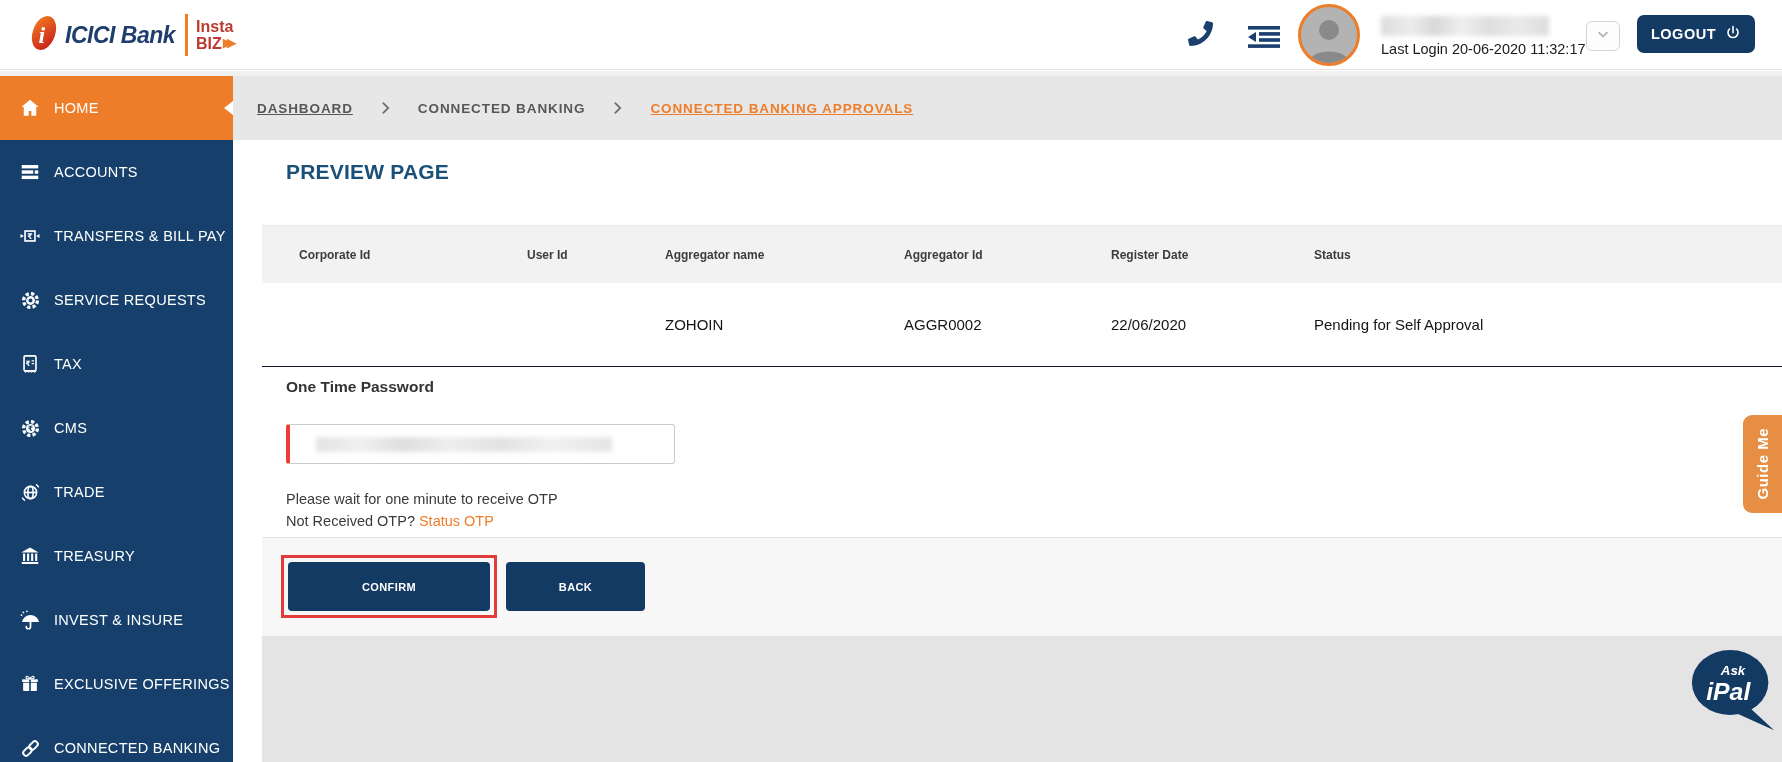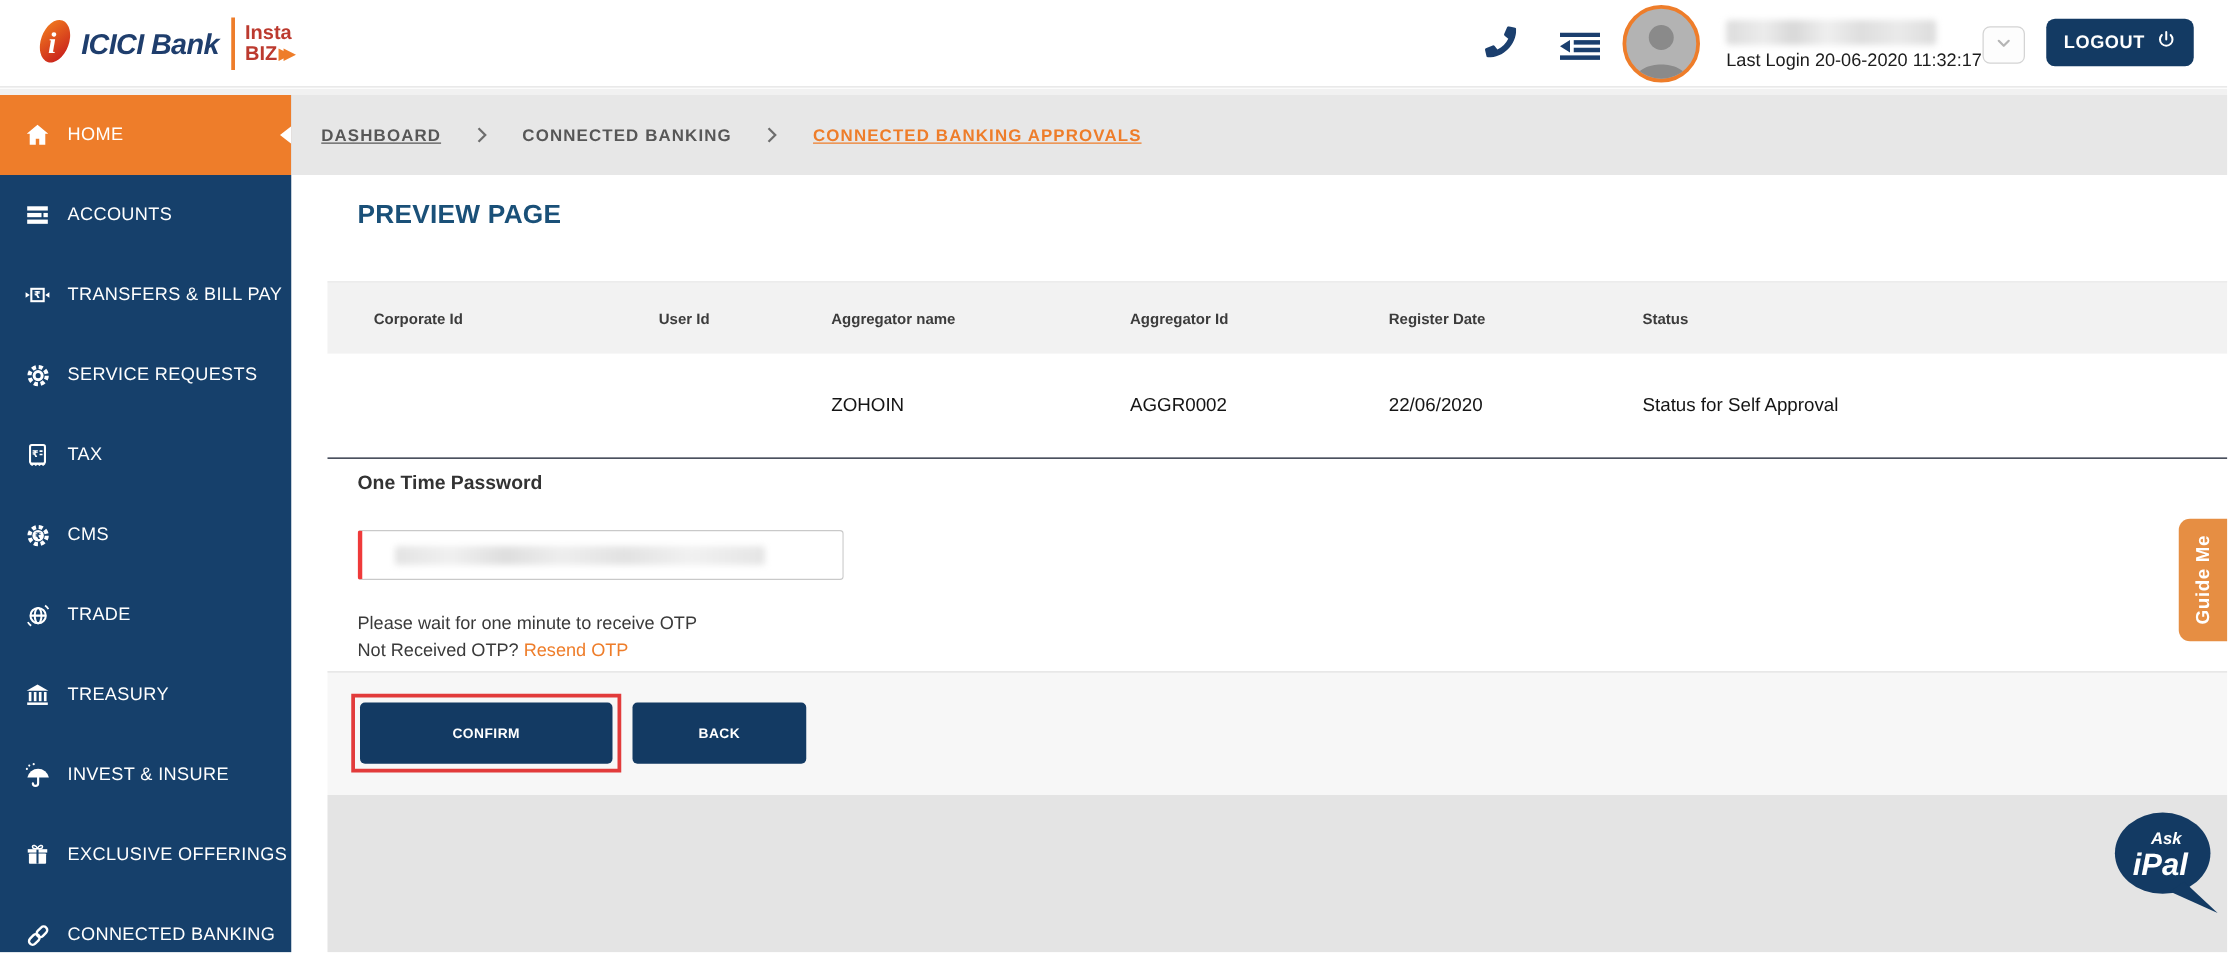--- a/index.html
+++ b/index.html
@@ -319,31 +319,31 @@
       <span class="th">Register Date</span>
       <span class="th">Status</span>
     </div>
 
     <div class="trow tgrid">
       <span class="td"><span class="cell-blur blur-corporate"></span></span>
       <span class="td"><span class="cell-blur blur-user"></span></span>
       <span class="td">ZOHOIN</span>
       <span class="td">AGGR0002</span>
       <span class="td">22/06/2020</span>
-      <span class="td">Status for Self Approval</span>
+      <span class="td">Pending for Self Approval</span>
     </div>
 
     <div class="otp-label">One Time Password</div>
 
     <div class="otp-input">
       <span class="blur-otp"></span>
     </div>
 
     <div class="wait-text">Please wait for one minute to receive OTP</div>
-    <div class="notrec-text"><span>Not Received OTP?</span><span class="resend-link">Resend OTP</span></div>
+    <div class="notrec-text"><span>Not Received OTP?</span><span class="resend-link">Status OTP</span></div>
 
     <div class="btn-strip">
       <div class="confirm-outline">
         <button class="btn btn-confirm">CONFIRM</button>
       </div>
       <button class="btn btn-back">BACK</button>
     </div>
 
     <div class="footer-gray"></div>
   </main>

